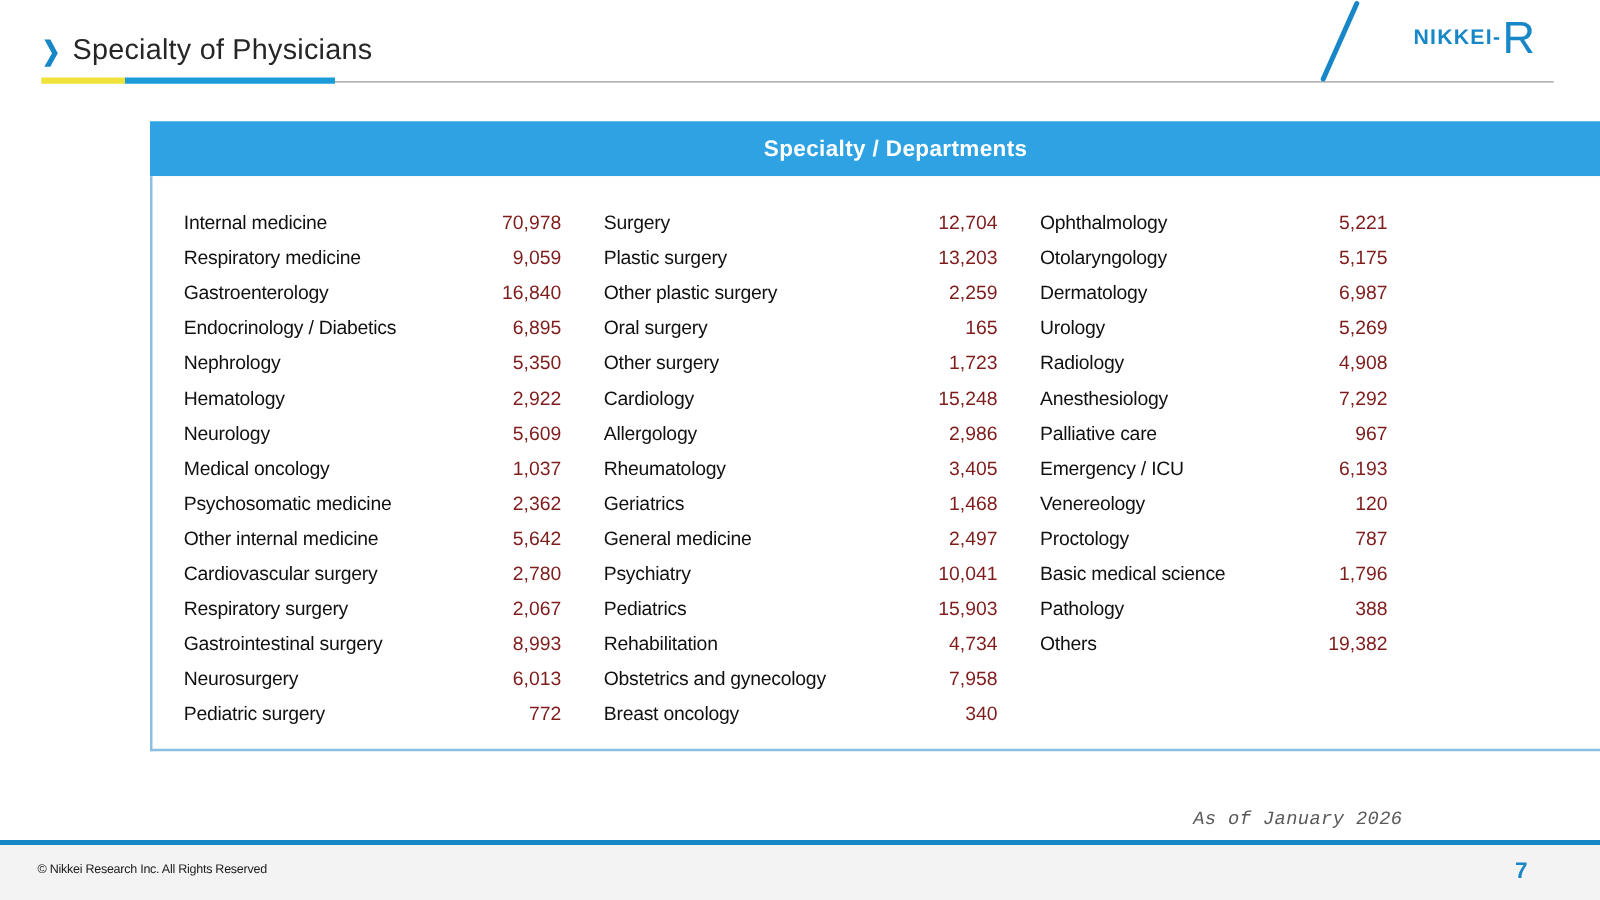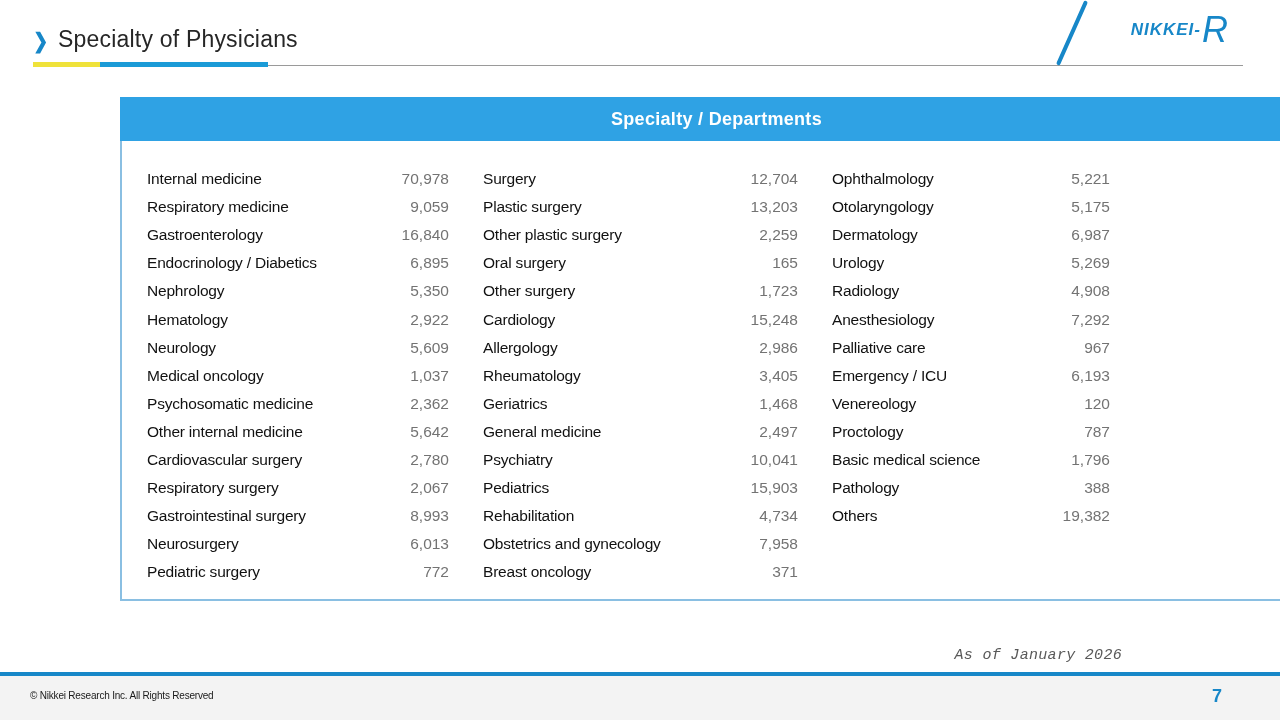--- a/index.html
+++ b/index.html
@@ -27,21 +27,21 @@
   .rule-gray{position:absolute;left:268px;top:65px;width:975px;height:1px;background:#9a9a9a;}
 
   
   .logo-slash{
     position:absolute;left:1070px;top:-2px;width:4px;height:70px;
     background:#1787c8;transform:rotate(24deg);border-radius:2px;
   }
   .logo{
     position:absolute;left:1108px;top:8px;width:120px;height:44px;
     display:flex;align-items:center;justify-content:flex-end;
-    color:#1787c8;font-style:italic;white-space:nowrap;
+    color:#1787c8;white-space:nowrap;
   }
   .logo .word{font-size:17px;font-weight:700;letter-spacing:1px;}
   .logo .mark{font-size:36px;font-weight:500;margin-left:1px;line-height:1;}
 
   
   .spec-table{position:absolute;left:120px;top:97px;width:1193px;}
   .spec-table-header{
     height:44px;background:#2fa2e4;color:#ffffff;
     display:flex;align-items:center;justify-content:center;
     font-size:18px;font-weight:700;letter-spacing:.3px;
@@ -55,21 +55,21 @@
     grid-template-columns:302px 315px 278px;
     column-gap:34px;
     min-height:460px;
   }
   .tcol{display:flex;flex-direction:column;align-content:start;}
   .trow{
     height:28.1px;display:flex;align-items:center;
     justify-content:space-between;
   }
   .tlabel{font-size:15.5px;color:#111111;letter-spacing:-0.2px;white-space:nowrap;}
-  .tvalue{font-size:15.5px;color:#737373;text-align:right;font-variant-numeric:tabular-nums;}
+  .tvalue{font-size:15.5px;color:#7f1d1d;text-align:right;font-variant-numeric:tabular-nums;}
 
   
   .as-of{
     position:absolute;right:158px;top:647px;
     font-size:15px;font-style:italic;color:#595959;letter-spacing:.3px;font-family:Liberation Mono, monospace;
   }
 
   
   .footer{
     position:absolute;left:0;top:672px;width:1280px;height:48px;
@@ -220,21 +220,21 @@
           <div class="trow">
             <span class="tlabel">Rehabilitation</span>
             <span class="tvalue">4,734</span>
           </div>
           <div class="trow">
             <span class="tlabel">Obstetrics and gynecology</span>
             <span class="tvalue">7,958</span>
           </div>
           <div class="trow">
             <span class="tlabel">Breast oncology</span>
-            <span class="tvalue">371</span>
+            <span class="tvalue">340</span>
           </div>
         </div>
       <div class="tcol">
           <div class="trow">
             <span class="tlabel">Ophthalmology</span>
             <span class="tvalue">5,221</span>
           </div>
           <div class="trow">
             <span class="tlabel">Otolaryngology</span>
             <span class="tvalue">5,175</span>

